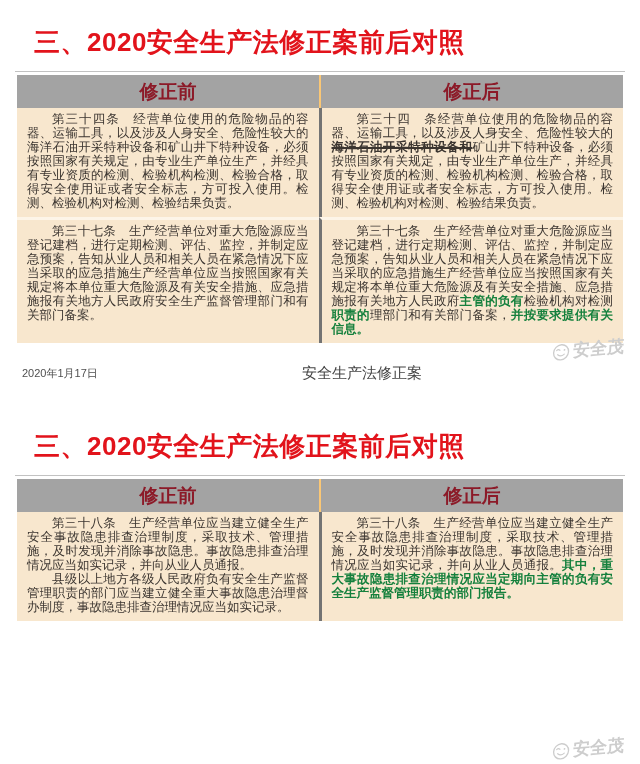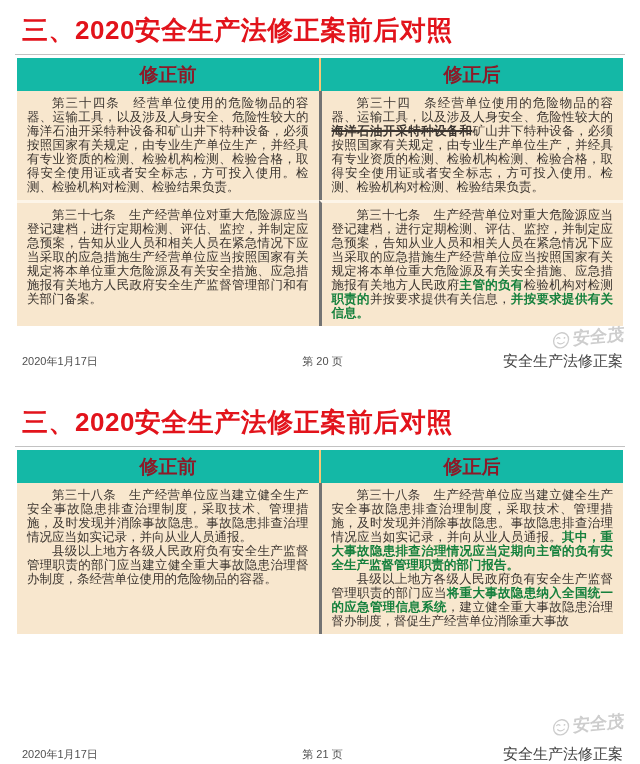--- a/index.html
+++ b/index.html
@@ -6,46 +6,46 @@
   body{
     width:640px;height:764px;background:#ffffff;
     font-family:"Liberation Sans","DejaVu Sans",sans-serif;
     overflow:hidden;
   }
   .slide{position:relative;width:640px;}
   #slide-1{height:385px;}
   #slide-2{height:379px;}
 
   .slide-title{
-    margin:0;padding:13px 0 0 22px;
+    margin:12px;padding:13px 0 0 22px;
     color:#e2131b;font-weight:bold;font-size:26px;line-height:34px;
     letter-spacing:0.5px;white-space:nowrap;
   }
   #slide-2 .slide-title{padding-top:20px;}
 
   .title-rule{border:none;border-top:1px solid #c2c2c2;margin:7px 15px 0 15px;}
 
   .cmp-table{margin:3px 17px 0 17px;background:#f8e7ce;}
-  .cmp-head{display:flex;background:#14b8a6;height:33px;}
+  .cmp-head{display:flex;background:#a3a3a3;height:33px;}
   .cmp-th{
     flex:1;display:flex;align-items:center;justify-content:center;
     color:#8c1a28;font-weight:bold;font-size:19px;
   }
   .cmp-th + .cmp-th{border-left:2px solid #fac775;text-align:right;}
 
   .cmp-row{display:flex;}
   .cmp-row + .cmp-row .cmp-td{border-top:3px solid #fdf5e8;}
   .cmp-td{
     flex:1;width:0;padding:5px 10px 6px 10px;
     font-size:12.5px;line-height:14px;color:#3b3530;
     text-align:justify;text-justify:inter-ideograph;
   }
   .cmp-td.after{border-left:3px solid #737373;}
 
-  .para{margin:0;text-indent:2em;}
+  .para{margin:0;text-indent:2em;font-family:Liberation Mono, monospace;}
   .seg-added{color:#15803d;font-weight:bold;}
   .seg-deleted{font-weight:bold;text-decoration:line-through;text-decoration-thickness:1.5px;}
 
   .footer{
     position:absolute;left:0;width:640px;box-sizing:border-box;
     padding:0 17px 0 22px;display:flex;align-items:center;
     font-size:11px;color:#4f4f4f;
   }
   #slide-1 .footer{top:352px;}
   #slide-2 .footer{top:360px;}
@@ -79,56 +79,54 @@
         </div>
       <div class="cmp-td after">
           <p class="para"><span class="seg-normal">第三十四　条经营单位使用的危险物品的容器、运输工具，以及涉及人身安全、危险性较大的</span><span class="seg-deleted">海洋石油开采特种设备和</span><span class="seg-normal">矿山井下特种设备，必须按照国家有关规定，由专业生产单位生产，并经具有专业资质的检测、检验机构检测、检验合格，取得安全使用证或者安全标志，方可投入使用。检测、检验机构对检测、检验结果负责。</span></p>
         </div>
     </div>
     <div class="cmp-row">
       <div class="cmp-td before">
           <p class="para"><span class="seg-normal">第三十七条　生产经营单位对重大危险源应当登记建档，进行定期检测、评估、监控，并制定应急预案，告知从业人员和相关人员在紧急情况下应当采取的应急措施生产经营单位应当按照国家有关规定将本单位重大危险源及有关安全措施、应急措施报有关地方人民政府安全生产监督管理部门和有关部门备案。</span></p>
         </div>
       <div class="cmp-td after">
-          <p class="para"><span class="seg-normal">第三十七条　生产经营单位对重大危险源应当登记建档，进行定期检测、评估、监控，并制定应急预案，告知从业人员和相关人员在紧急情况下应当采取的应急措施生产经营单位应当按照国家有关规定将本单位重大危险源及有关安全措施、应急措施报有关地方人民政府</span><span class="seg-added">主管的负有</span><span class="seg-normal">检验机构对检测</span><span class="seg-added">职责的</span><span class="seg-normal">并按要求提供有关信息，</span><span class="seg-added">并按要求提供有关信息。</span></p>
+          <p class="para"><span class="seg-normal">第三十七条　生产经营单位对重大危险源应当登记建档，进行定期检测、评估、监控，并制定应急预案，告知从业人员和相关人员在紧急情况下应当采取的应急措施生产经营单位应当按照国家有关规定将本单位重大危险源及有关安全措施、应急措施报有关地方人民政府</span><span class="seg-added">主管的负有</span><span class="seg-normal">检验机构对检测</span><span class="seg-added">职责的</span><span class="seg-normal">理部门和有关部门备案，</span><span class="seg-added">并按要求提供有关信息。</span></p>
         </div>
     </div>
   </div>
   <div class="watermark">
     <svg class="wm-face" viewBox="0 0 24 24">
       <circle cx="12" cy="12" r="9" fill="none" stroke="#cdcdcd" stroke-width="1.6"></circle>
       <path d="M6.5 9.5 q2 -1.8 4 0" fill="none" stroke="#cdcdcd" stroke-width="1.4" stroke-linecap="round"></path>
       <circle cx="16" cy="9.5" r="1.1" fill="#cdcdcd"></circle>
       <path d="M8 14.5 q4 3.5 8 0" fill="none" stroke="#cdcdcd" stroke-width="1.4" stroke-linecap="round"></path>
     </svg>
     <span>安全茂</span>
   </div>
   <div class="footer">
     <span class="footer-date">2020年1月17日</span>
-    <span class="footer-page">第 20 页</span>
     <span class="footer-doc">安全生产法修正案</span>
   </div>
 </div>
 
 <div class="slide" id="slide-2">
   <h1 class="slide-title">三、2020安全生产法修正案前后对照</h1>
   <hr class="title-rule">
   <div class="cmp-table">
     <div class="cmp-head">
       <div class="cmp-th">修正前</div>
       <div class="cmp-th">修正后</div>
     </div>
     <div class="cmp-row">
       <div class="cmp-td before">
           <p class="para"><span class="seg-normal">第三十八条　生产经营单位应当建立健全生产安全事故隐患排查治理制度，采取技术、管理措施，及时发现并消除事故隐患。事故隐患排查治理情况应当如实记录，并向从业人员通报。</span></p>
-          <p class="para"><span class="seg-normal">县级以上地方各级人民政府负有安全生产监督管理职责的部门应当建立健全重大事故隐患治理督办制度，条经营单位使用的危险物品的容器。</span></p>
+          <p class="para"><span class="seg-normal">县级以上地方各级人民政府负有安全生产监督管理职责的部门应当建立健全重大事故隐患治理督办制度，事故隐患排查治理情况应当如实记录。</span></p>
         </div>
       <div class="cmp-td after">
           <p class="para"><span class="seg-normal">第三十八条　生产经营单位应当建立健全生产安全事故隐患排查治理制度，采取技术、管理措施，及时发现并消除事故隐患。事故隐患排查治理情况应当如实记录，并向从业人员通报。</span><span class="seg-added">其中，重大事故隐患排查治理情况应当定期向主管的负有安全生产监督管理职责的部门报告。</span></p>
-          <p class="para"><span class="seg-normal">县级以上地方各级人民政府负有安全生产监督管理职责的部门应当</span><span class="seg-added">将重大事故隐患纳入全国统一的应急管理信息系统</span><span class="seg-normal">，建立健全重大事故隐患治理督办制度，督促生产经营单位消除重大事故</span></p>
         </div>
     </div>
   </div>
   <div class="watermark">
     <svg class="wm-face" viewBox="0 0 24 24">
       <circle cx="12" cy="12" r="9" fill="none" stroke="#cdcdcd" stroke-width="1.6"></circle>
       <path d="M6.5 9.5 q2 -1.8 4 0" fill="none" stroke="#cdcdcd" stroke-width="1.4" stroke-linecap="round"></path>
       <circle cx="16" cy="9.5" r="1.1" fill="#cdcdcd"></circle>
       <path d="M8 14.5 q4 3.5 8 0" fill="none" stroke="#cdcdcd" stroke-width="1.4" stroke-linecap="round"></path>
     </svg>

